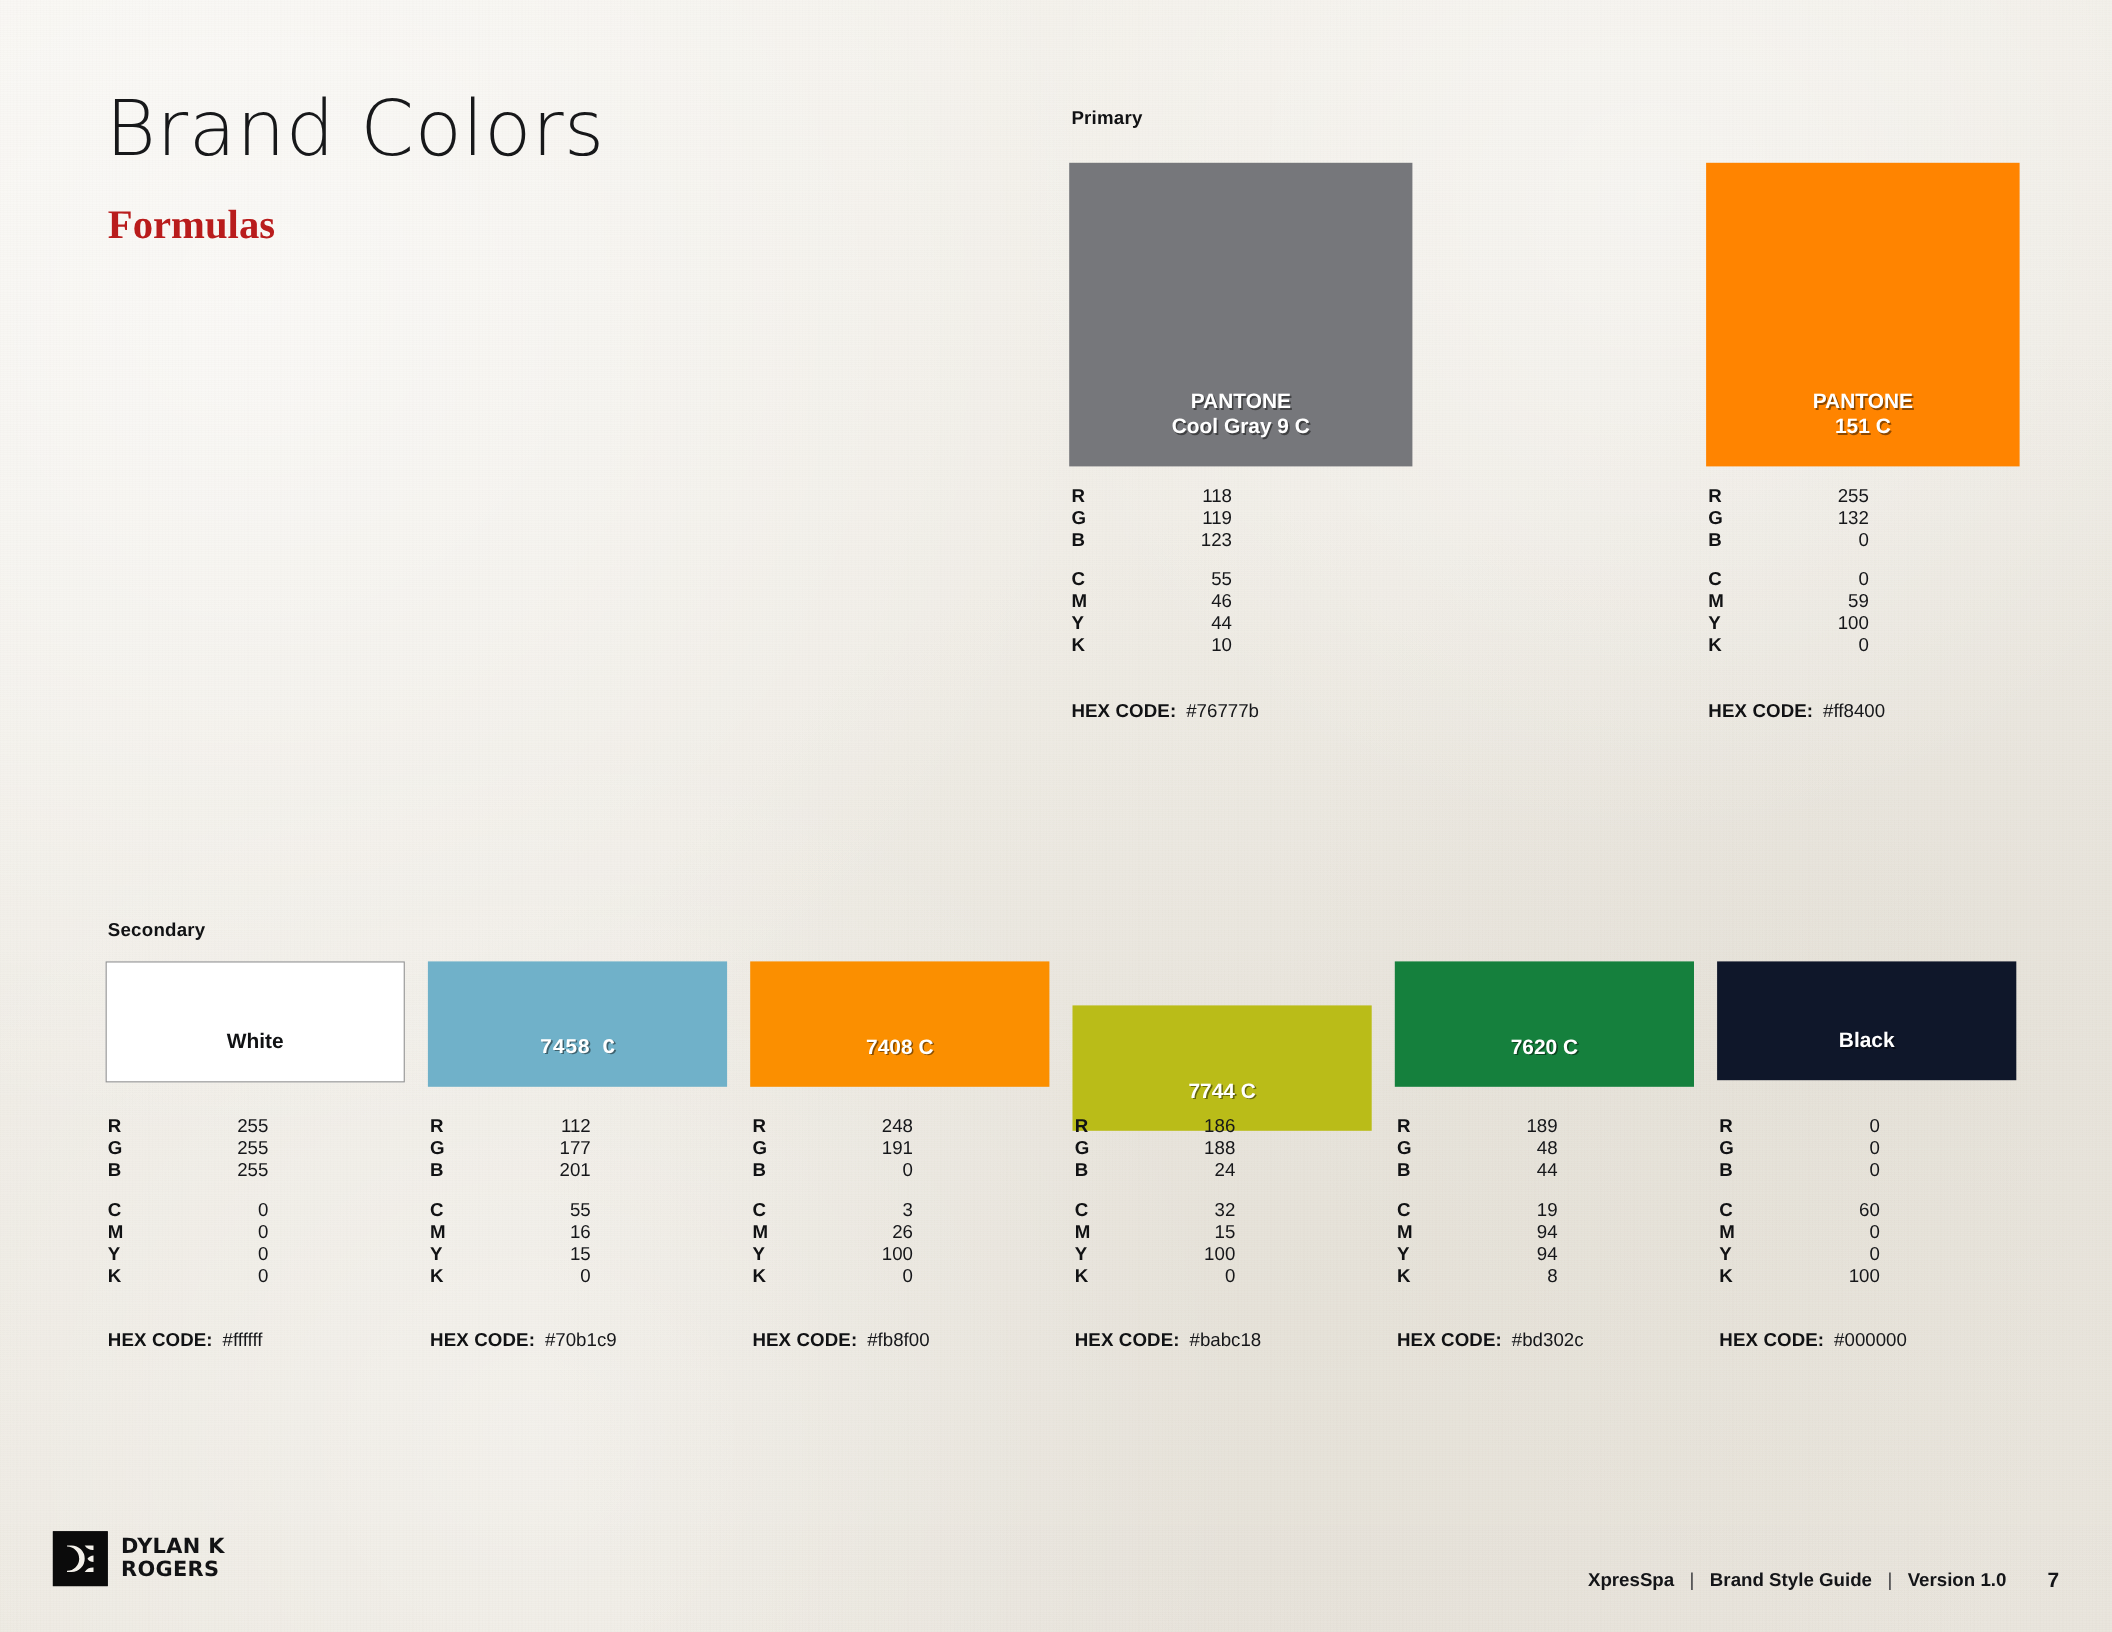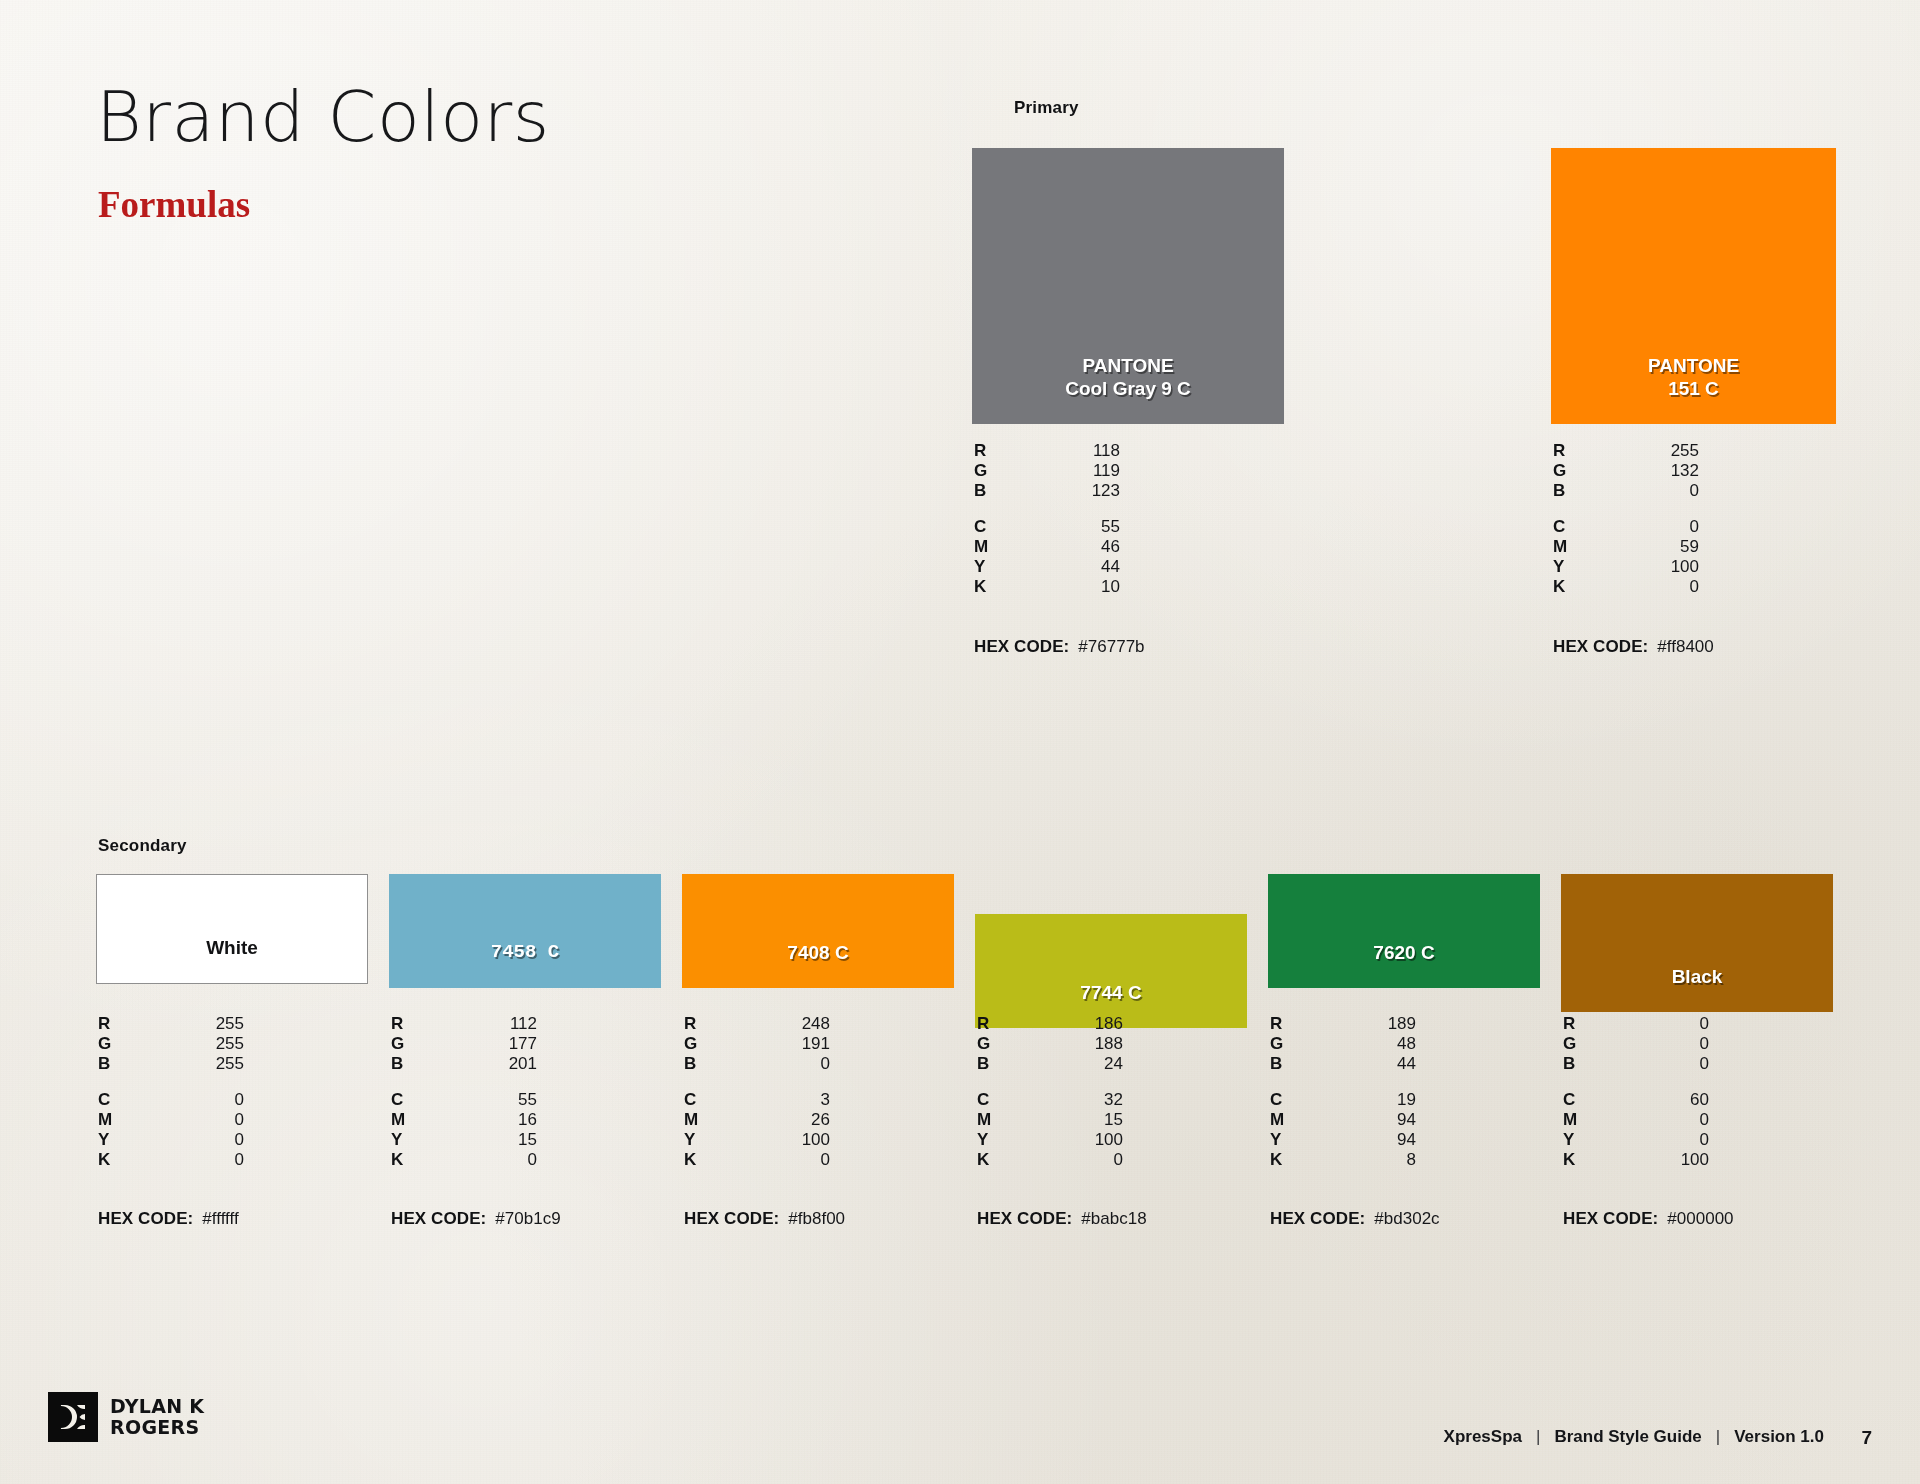--- a/index.html
+++ b/index.html
@@ -201,21 +201,21 @@
 <body>
 
 <div class="page"></div>
 <div class="grain"></div>
 
 <div class="content">
 
   <div id="page-title">Brand Colors</div>
   <div id="page-subtitle">Formulas</div>
 
-  <div class="group-label" style="left:974px; top:98px;margin-left:40px;">Primary</div>
+  <div class="group-label" style="left:974px; top:98px;">Primary</div>
 
   <div class="group-label" style="left:98px; top:836px;">Secondary</div>
 
   <div class="swatch" style="left:972px; top:148px; width:312px; height:276px; background:#76777b;">
     <div class="swatch-label on-dark">PANTONE
 Cool Gray 9 C</div>
   </div>
 
   <div class="formula" style="left:974px; top:441px;">
     <div class="frow">
@@ -484,21 +484,21 @@
     <div class="frow">
       <div class="fkey">K</div>
       <div class="fval">8</div>
     </div>
   </div>
   <div class="hexline" style="left:1270px; top:1209px;">
     <span class="hexlabel">HEX CODE:</span>
     <span class="hexval">#bd302c</span>
   </div>
 
-  <div class="swatch" style="left:1561px; top:874px; width:272px; height:138px; background:#a16207;">
+  <div class="swatch" style="left:1561px; top:874px; width:272px; height:108px; background:#0f172a;">
     <div class="swatch-label on-dark">Black</div>
   </div>
   <div class="formula" style="left:1563px; top:1014px;">
     <div class="frow">
       <div class="fkey">R</div>
       <div class="fval">0</div>
     </div>
     <div class="frow">
       <div class="fkey">G</div>
       <div class="fval">0</div>

